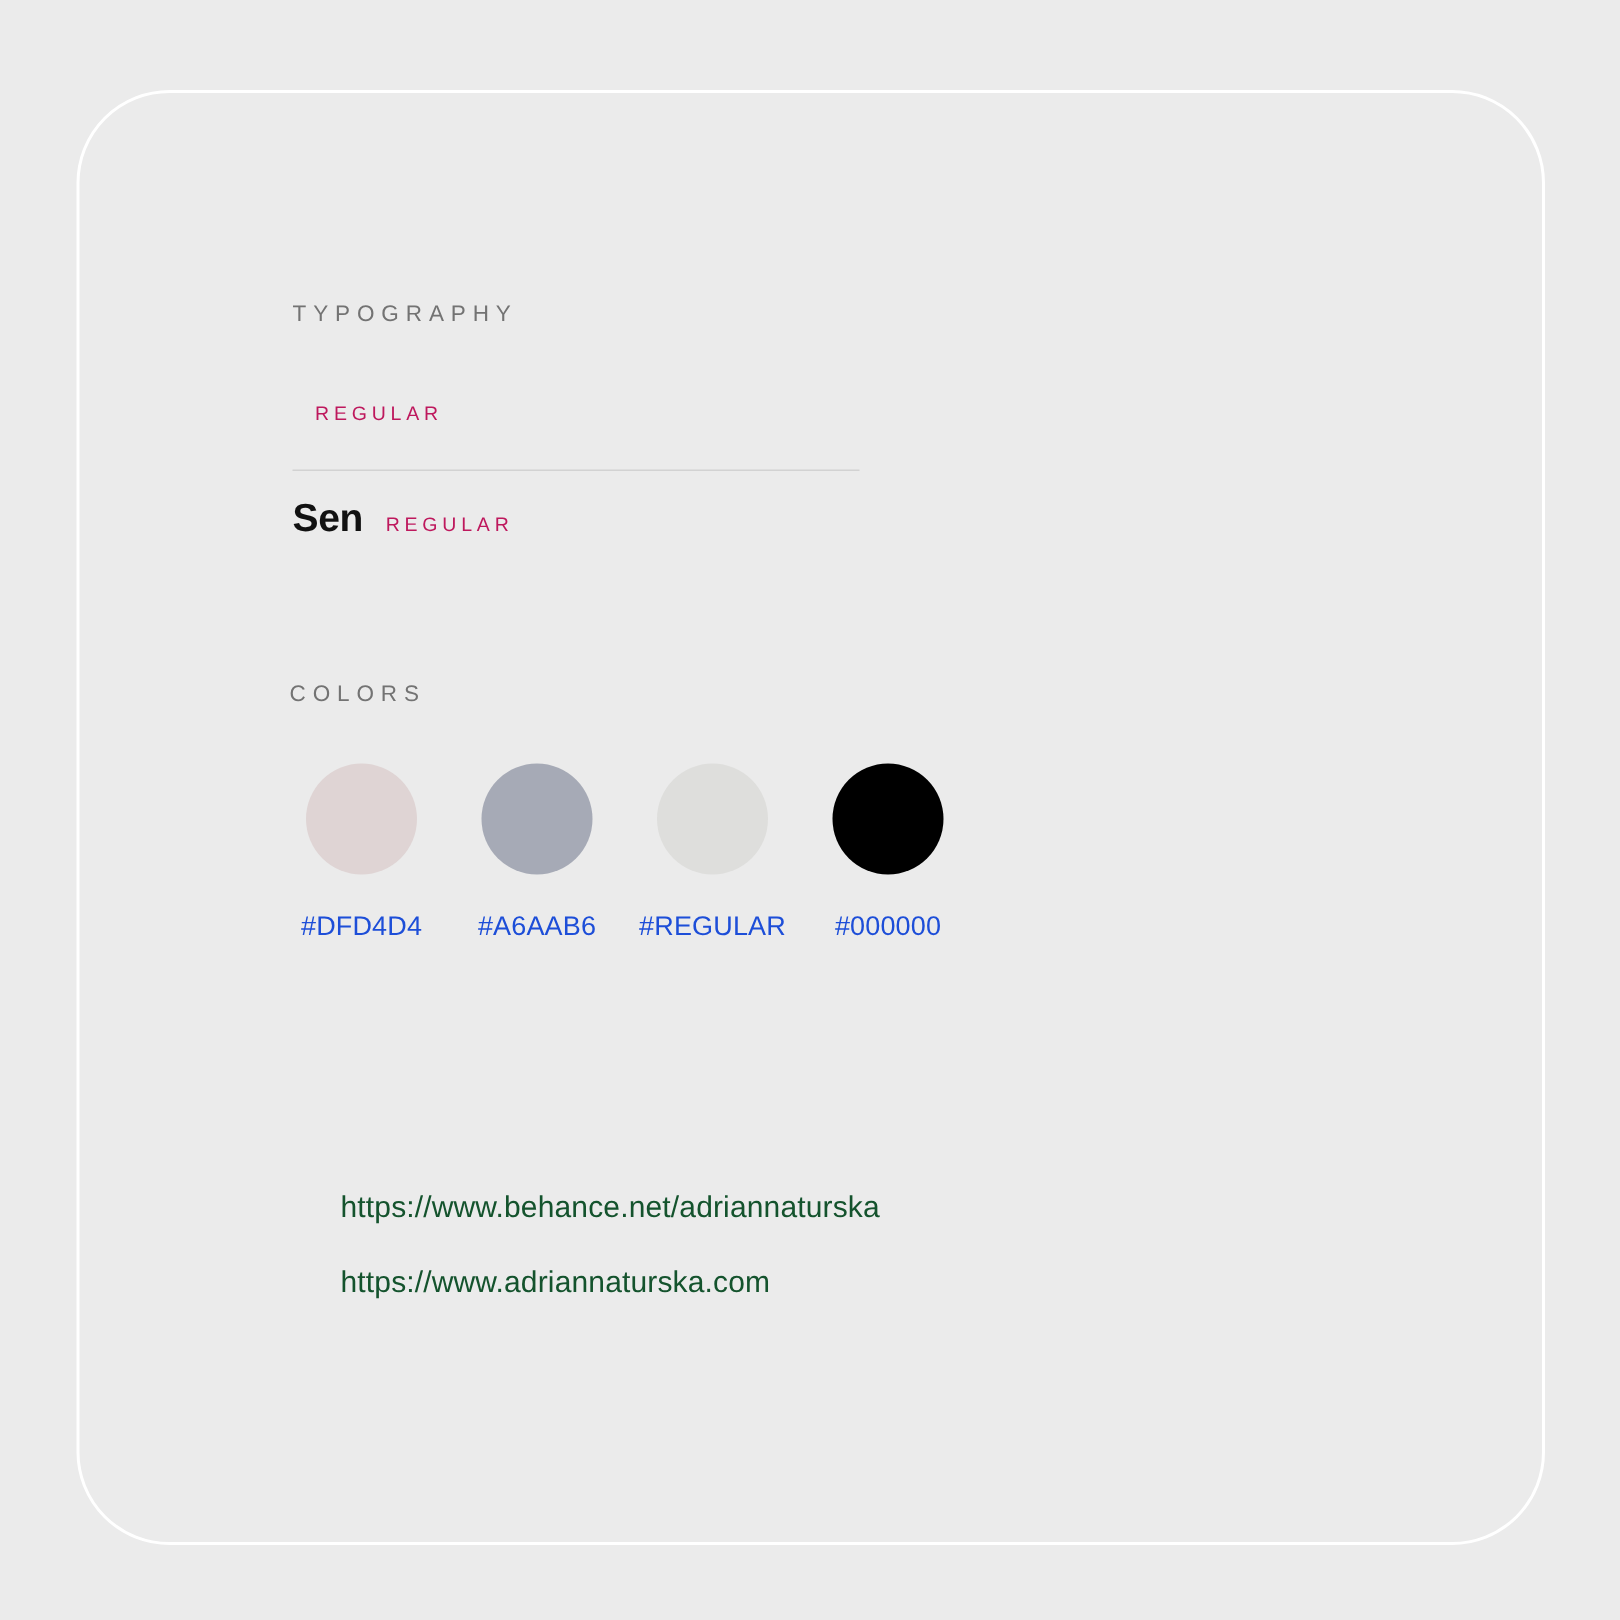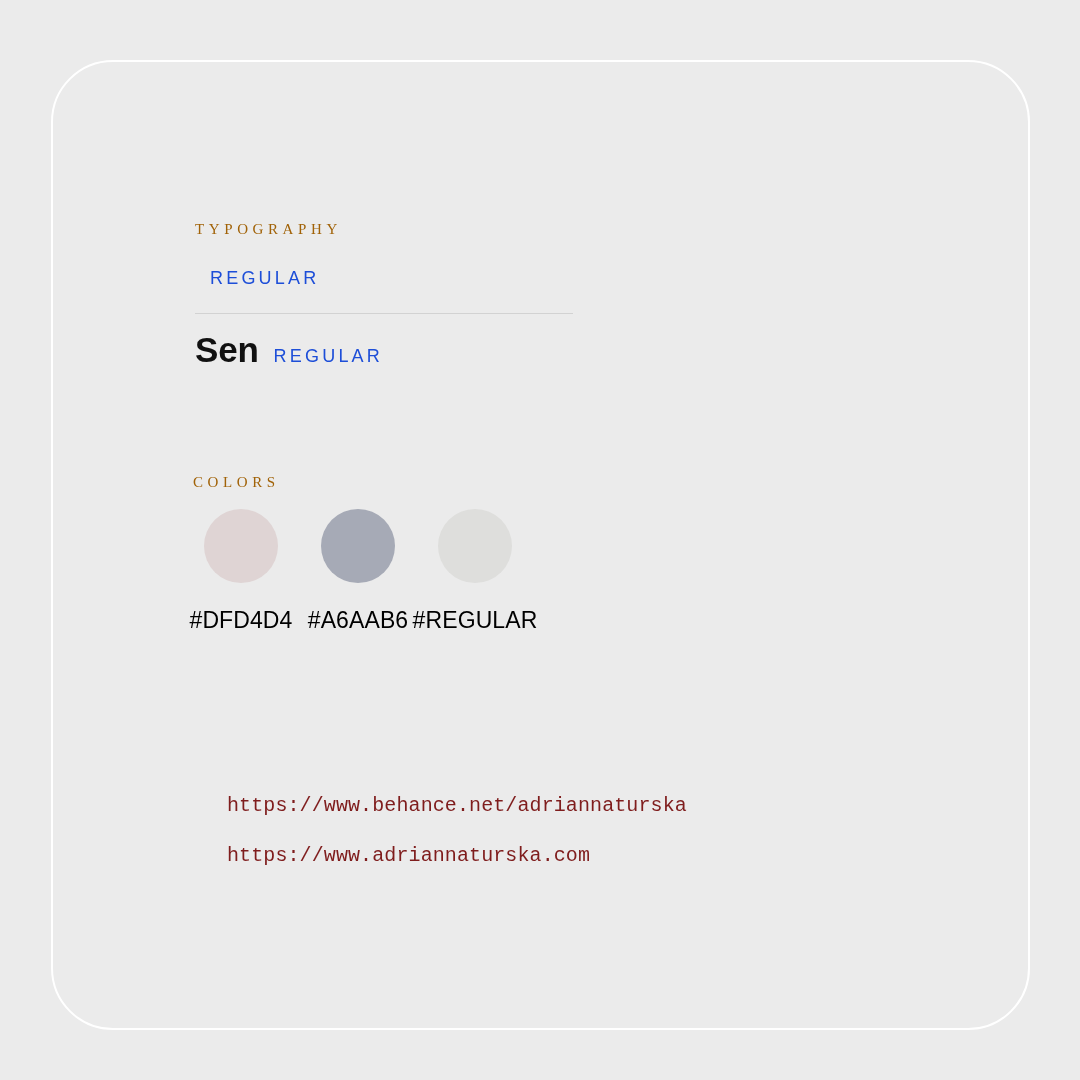--- a/index.html
+++ b/index.html
@@ -32,28 +32,27 @@
     position: absolute;
     left: 0;
     top: 0;
     width: 1080px;
     height: 1080px;
   }
 
   
   .section-label {
     position: absolute;
-    font-family: Liberation Serif, serif;
+    font-family: Liberation Sans, sans-serif;
     font-size: 15px;
     font-weight: 400;
     letter-spacing: 4.6px;
-    color: #a16207;
+    color: #737373;
     text-transform: uppercase;
     white-space: nowrap;
-    margin-top: 20px;
   }
   #typography-label { left: 195px; top: 201px; }
   #colors-label     { left: 193px; top: 454px; }
 
   
   .type-row {
     position: absolute;
     left: 195px;
     display: flex;
     align-items: baseline;
@@ -64,31 +63,31 @@
 
   .type-sample-serif {
     font-family: "Liberation Serif", "DejaVu Serif", serif;
     font-size: 34px;
     font-weight: 400;
     color: #111111;
     letter-spacing: 0.2px;
   }
   .type-sample-sans {
     font-family: "Liberation Sans", sans-serif;
-    font-size: 35px;
+    font-size: 26px;
     font-weight: 700;
     color: #111111;
     letter-spacing: -0.2px;
   }
   .type-weight {
     font-family: "Liberation Sans", sans-serif;
-    font-size: 18px;
+    font-size: 13px;
     font-weight: 400;
     letter-spacing: 3.2px;
-    color: #1d4ed8;
+    color: #be185d;
     text-transform: uppercase;
     margin-left: 15px;
   }
 
   .type-divider {
     position: absolute;
     left: 195px;
     top: 313px;
     width: 378px;
     height: 1px;
@@ -112,38 +111,38 @@
   .swatch-cell:last-child { margin-right: 0; }
 
   .swatch-dot {
     width: 74px;
     height: 74px;
     border-radius: 50%;
   }
   .swatch-hex {
     margin-top: 24px;
     font-family: "Liberation Sans", sans-serif;
-    font-size: 23px;
+    font-size: 18px;
     font-weight: 400;
-    color: #000000;
+    color: #1d4ed8;
     letter-spacing: 0.1px;
     white-space: nowrap;
   }
 
   
   .link-list {
     position: absolute;
     left: 227px;
     top: 794px;
   }
   .link-item {
-    font-family: Liberation Mono, monospace;
+    font-family: Liberation Sans, sans-serif;
     font-size: 20px;
     font-weight: 400;
-    color: #7f1d1d;
+    color: #14532d;
     letter-spacing: 0.1px;
     white-space: nowrap;
     margin-bottom: 27px;
   }
   .link-item:last-child { margin-bottom: 0; }
 </style>
 </head>
 <body>
 
 <div class="frame"></div>
@@ -171,20 +170,24 @@
       <div class="swatch-hex">#DFD4D4</div>
     </div>
     <div class="swatch-cell">
       <div class="swatch-dot" style="background-color: rgb(166, 170, 182);"></div>
       <div class="swatch-hex">#A6AAB6</div>
     </div>
     <div class="swatch-cell">
       <div class="swatch-dot" style="background-color: rgb(222, 222, 220);"></div>
       <div class="swatch-hex">#REGULAR</div>
     </div>
+    <div class="swatch-cell">
+      <div class="swatch-dot" style="background-color: rgb(0, 0, 0);"></div>
+      <div class="swatch-hex">#000000</div>
+    </div>
   </div>
 
   <div class="link-list">
     <div class="link-item">https://www.behance.net/adriannaturska</div>
     <div class="link-item">https://www.adriannaturska.com</div>
   </div>
 
 </div>
 
 </body></html>

